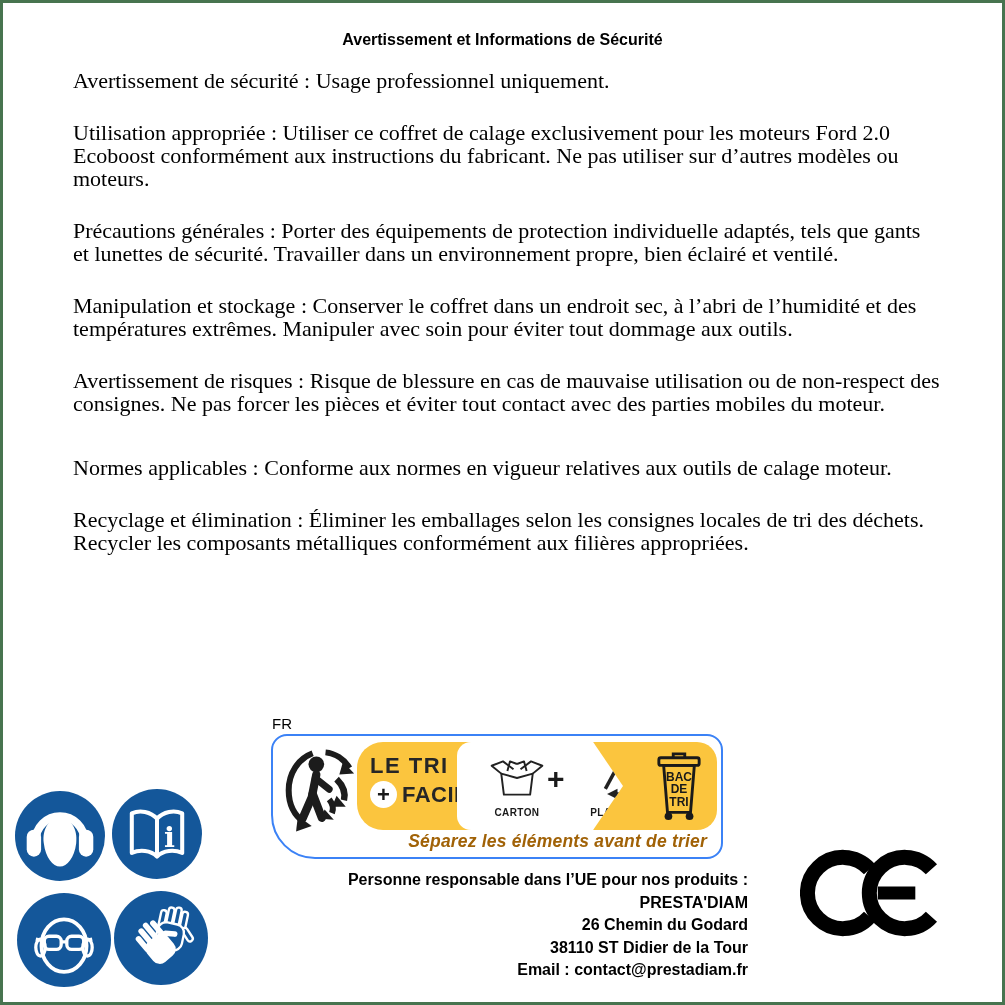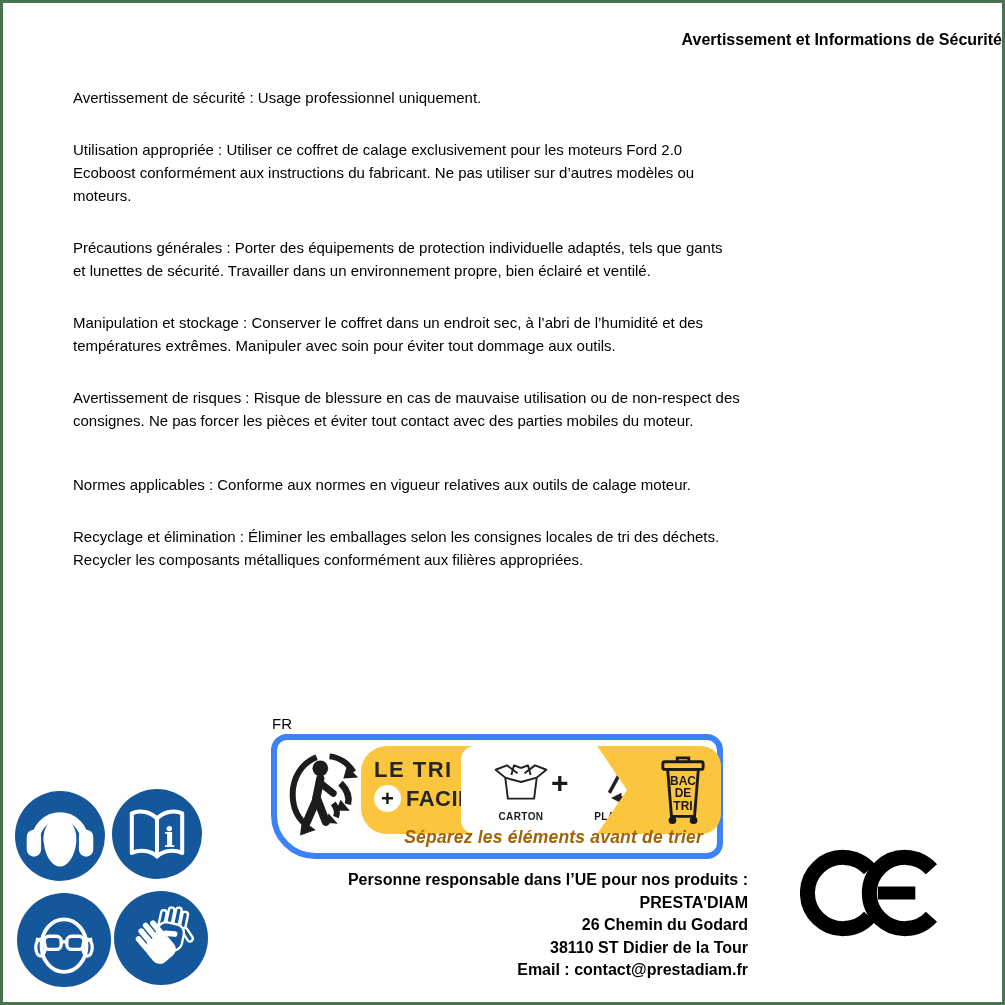--- a/index.html
+++ b/index.html
@@ -2,36 +2,36 @@
 <html><head>
 <meta charset="utf-8">
 <style>
   html,body { margin:0; padding:0; background:#fff; }
   .page {
     position:relative; width:1005px; height:1005px; box-sizing:border-box;
     border:3px solid #47744F; background:#fff; overflow:hidden;
     font-family:"Liberation Sans", sans-serif; color:#000;
   }
   .title {
-    position:absolute; top:28px; left:0; right:0; text-align:right;
+    position:absolute; top:28px; left:0; right:0; text-align:center;
     font-weight:bold; font-size:16px;
   }
-  .doc-text { position:absolute; top:83px; left:70px; width:905px; font-size:15px; line-height:23px; }
+  .doc-text { position:absolute; top:66px; left:70px; width:905px; font-size:22px; line-height:23px;font-family:Liberation Serif, serif; }
   .doc-text p { margin:0 0 29px 0; white-space:pre-line; }
   .doc-text p.extra-gap { margin-top:41px; }
 
   
   .picto { position:absolute; }
   .picto svg { display:block; }
 
   
   .fr-label { position:absolute; left:269px; top:712px; font-weight:normal; font-size:15px; }
   .banner {
     position:absolute; left:268px; top:731px; width:452px; height:125px; box-sizing:border-box;
-    background:#fff; border:6px solid #3b82f6; border-radius:16px 16px 16px 44px;
+    background:#fff; border:2px solid #3b82f6; border-radius:16px 16px 16px 44px;
   }
   .triman { position:absolute; left:12px; top:10px; }
   .yellow {
     position:absolute; left:84px; top:6px; width:360px; height:88px;
     background:#FBC53E; border-radius:26px 20px 20px 26px;
   }
   .letri { position:absolute; left:13px; top:12px; }
   .letri-line1 { font-size:22px; font-weight:900; color:#262626; letter-spacing:1.5px; line-height:24px; }
   .letri-line2 { display:flex; align-items:center; margin-top:3px; }
   .plus-circle {

